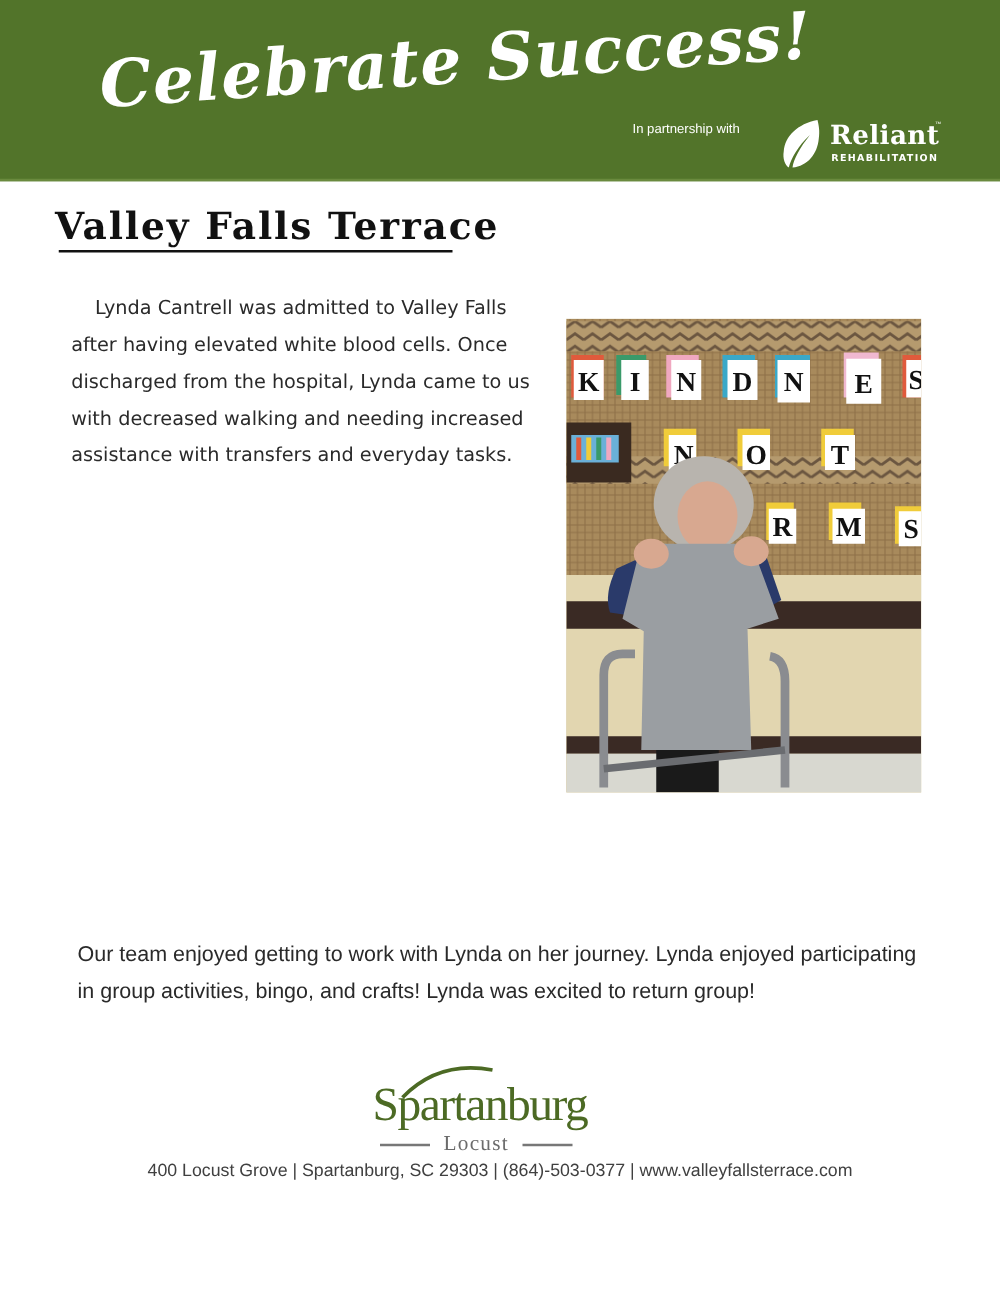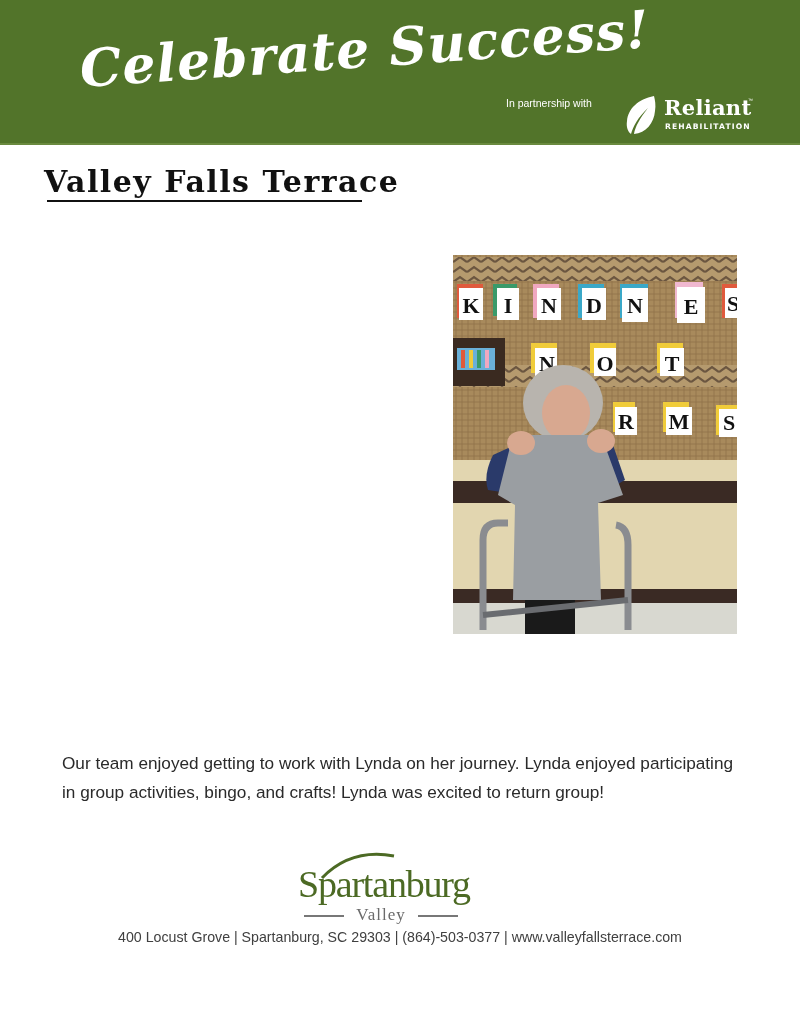--- a/index.html
+++ b/index.html
@@ -92,20 +92,21 @@
     <span class="reliant-name">Reliant</span>
     <span class="reliant-tm">™</span>
     <span class="reliant-sub">REHABILITATION</span>
   </div>
 </div>
 
 <div class="facility-title">Valley Falls Terrace</div>
 <div class="facility-underline"></div>
 
 <div class="story">
+  <p>Lynda Cantrell was admitted to Valley Falls after having elevated white blood cells. Once discharged from the hospital, Lynda came to us with decreased walking and needing increased assistance with transfers and everyday tasks.</p>
 </div>
 
 <div class="photo">
   <svg width="284" height="379" viewBox="0 0 284 379">
     <defs>
       <pattern id="chev" width="14" height="10" patternUnits="userSpaceOnUse">
         <rect width="14" height="10" fill="#b59a6e"></rect>
         <path d="M0 7 L7 2 L14 7" stroke="#6b5640" stroke-width="2.2" fill="none"></path>
       </pattern>
       <pattern id="burlap" width="6" height="6" patternUnits="userSpaceOnUse">
@@ -200,17 +201,17 @@
 </div>
 
 <div class="closing">Our team enjoyed getting to work with Lynda on her journey.  Lynda enjoyed participating in group activities, bingo, and crafts! Lynda was excited to return group!</div>
 
 <div class="vf-logo">
   <svg class="vf-arc" viewBox="0 0 170 30">
     <path d="M26 28 Q55 -2 98 6" stroke="#4c6a24" stroke-width="3" fill="none"></path>
   </svg>
   <span class="vf-name">Spartanburg</span>
   <div class="vf-sub-line1"></div>
-  <span class="vf-sub">Valley</span>
+  <span class="vf-sub">Locust</span>
   <div class="vf-sub-line2"></div>
 </div>
 
 <div class="footer-address">400 Locust Grove | Spartanburg, SC 29303 | (864)-503-0377 | www.valleyfallsterrace.com</div>
 
 </body></html>

